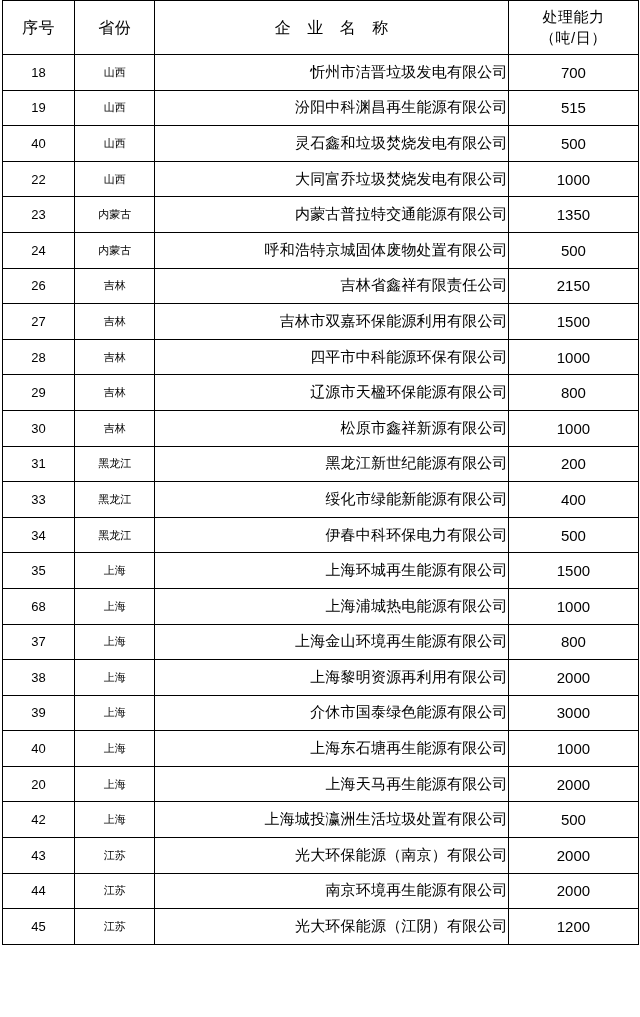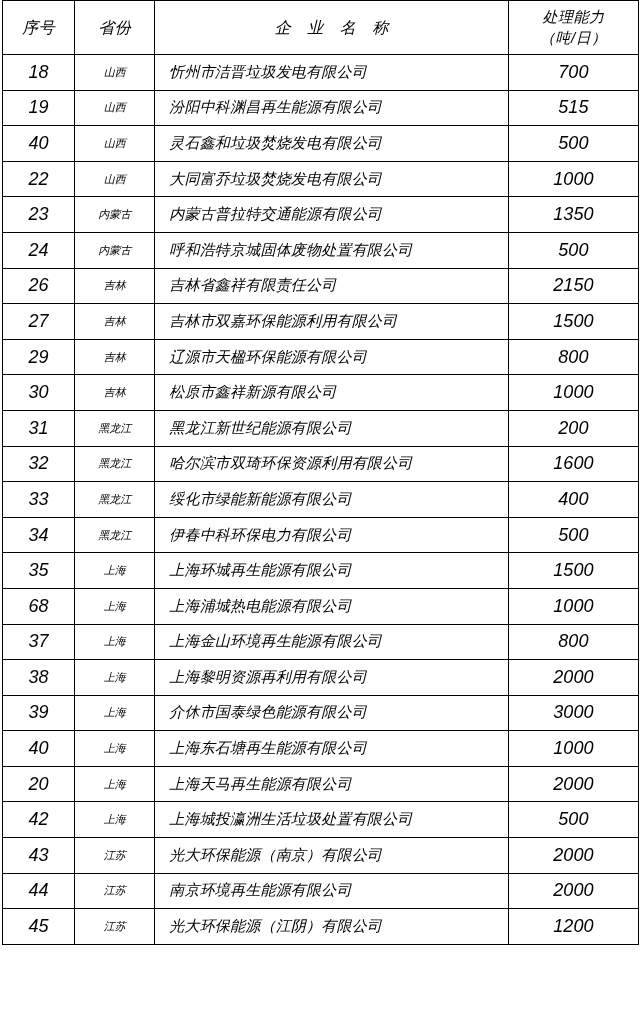--- a/index.html
+++ b/index.html
@@ -13,21 +13,20 @@
     font-family: "Liberation Sans", "DejaVu Sans", sans-serif;
     color: #000000;
     overflow: hidden;
   }
   .sheet {
     width: 640px;
     height: 1017px;
     box-sizing: border-box;
     padding: 0;
     background: #fff;
-    font-style: italic;
   }
   table.data-table {
     border-collapse: collapse;
     width: 637px;
     margin-left: 2px;
     table-layout: fixed;
   }
   table.data-table td, table.data-table th {
     border: 1px solid #000;
     padding: 0;
@@ -54,29 +53,29 @@
     text-indent: 6px;
   }
   thead th.cap-head {
     font-size: 15px;
     line-height: 1.35;
   }
   tbody td {
     height: 34.6px;
     font-size: 14.5px;
   }
-  tbody td.idx { font-size: 18px; }
+  tbody td.idx { font-size: 13px; }
   tbody td.prov { font-size: 11px; }
   tbody td.name {
-    text-align: left;
+    text-align: right;
     padding-left: 14px;
     font-size: 15px;
     letter-spacing: 0.2px;
   }
-  tbody td.cap { font-size: 18px; }
+  tbody td.cap { font-size: 15px; }
   .last-row td { border-bottom: none; }
 </style>
 </head>
 <body>
 
 <div class="sheet">
   <table class="data-table">
     <colgroup>
       <col class="c-index">
       <col class="c-prov">
@@ -137,42 +136,42 @@
           <td class="name">吉林省鑫祥有限责任公司</td>
           <td class="cap">2150</td>
         </tr>
         <tr>
           <td class="idx">27</td>
           <td class="prov">吉林</td>
           <td class="name">吉林市双嘉环保能源利用有限公司</td>
           <td class="cap">1500</td>
         </tr>
         <tr>
+          <td class="idx">28</td>
+          <td class="prov">吉林</td>
+          <td class="name">四平市中科能源环保有限公司</td>
+          <td class="cap">1000</td>
+        </tr>
+        <tr>
           <td class="idx">29</td>
           <td class="prov">吉林</td>
           <td class="name">辽源市天楹环保能源有限公司</td>
           <td class="cap">800</td>
         </tr>
         <tr>
           <td class="idx">30</td>
           <td class="prov">吉林</td>
           <td class="name">松原市鑫祥新源有限公司</td>
           <td class="cap">1000</td>
         </tr>
         <tr>
           <td class="idx">31</td>
           <td class="prov">黑龙江</td>
           <td class="name">黑龙江新世纪能源有限公司</td>
           <td class="cap">200</td>
-        </tr>
-        <tr>
-          <td class="idx">32</td>
-          <td class="prov">黑龙江</td>
-          <td class="name">哈尔滨市双琦环保资源利用有限公司</td>
-          <td class="cap">1600</td>
         </tr>
         <tr>
           <td class="idx">33</td>
           <td class="prov">黑龙江</td>
           <td class="name">绥化市绿能新能源有限公司</td>
           <td class="cap">400</td>
         </tr>
         <tr>
           <td class="idx">34</td>
           <td class="prov">黑龙江</td>

